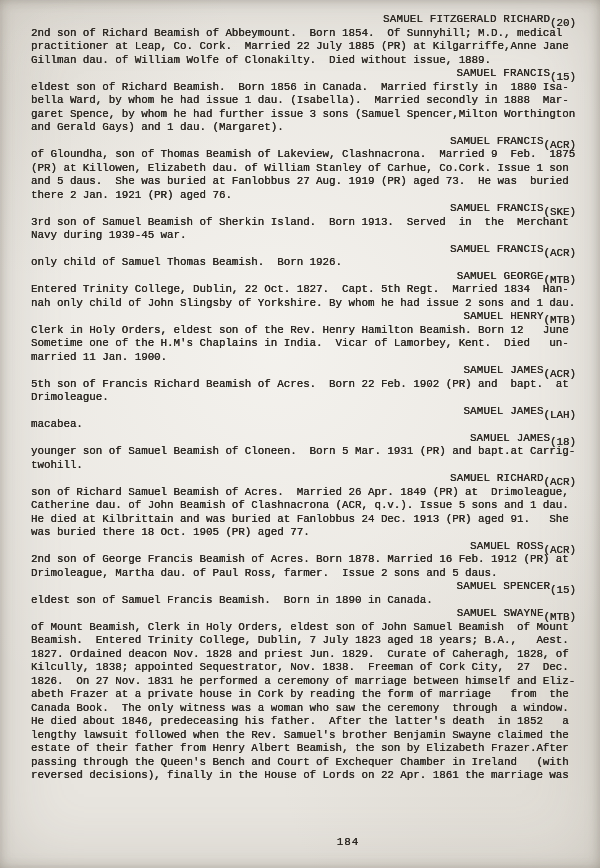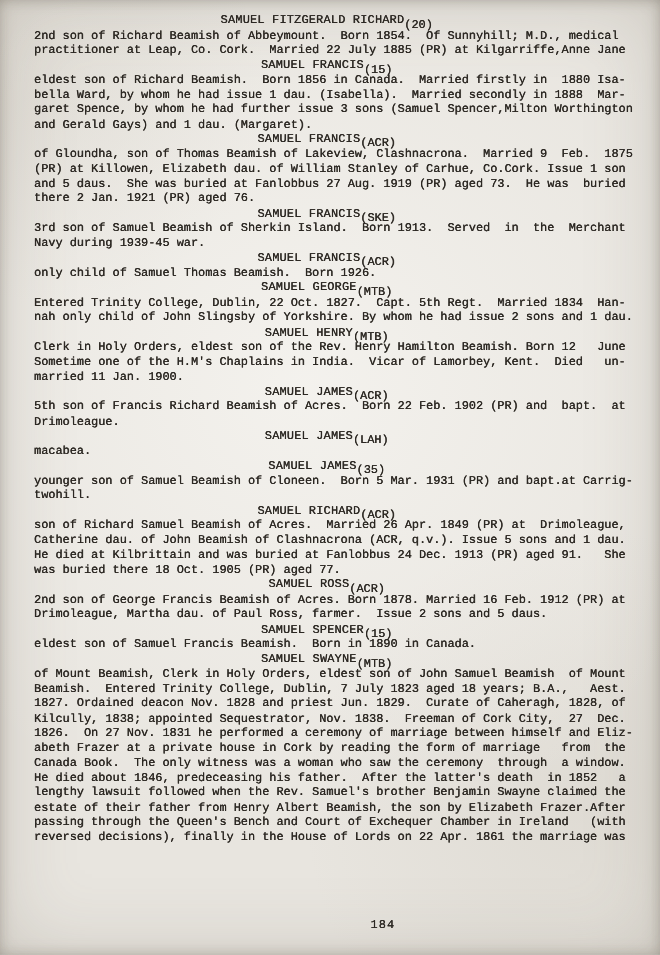--- a/index.html
+++ b/index.html
@@ -31,21 +31,21 @@
     text-shadow: 0 0 0.6px rgba(43,39,34,0.85), 0.3px 0 0 rgba(43,39,34,0.45);
   }
   .text-block {
     position: absolute;
     top: 13px;
     left: 18px;
     right: 24px;
   }
   .entry-header {
     display: flex;
-    justify-content: center;
+    justify-content: flex-end;
     align-items: baseline;
     height: 13.5px;
   }
   .entry-name {
     white-space: pre;
     letter-spacing: 0.2px;
   }
   .entry-code {
     white-space: pre;
     transform: translateY(4px);
@@ -71,20 +71,21 @@
 <div class="page">
   <main class="text-block">
   <section class="entry">
     <header class="entry-header">
       <span class="entry-name">SAMUEL FITZGERALD RICHARD</span>
       <span class="entry-code">(20)</span>
     </header>
     <div class="entry-body">
           <div class="line">2nd son of Richard Beamish of Abbeymount.  Born 1854.  Of Sunnyhill; M.D., medical</div>
           <div class="line">practitioner at Leap, Co. Cork.  Married 22 July 1885 (PR) at Kilgarriffe,Anne Jane</div>
+          <div class="line">Gillman dau. of William Wolfe of Clonakilty.  Died without issue, 1889.</div>
         </div>
   </section>
 
   <section class="entry">
     <header class="entry-header">
       <span class="entry-name">SAMUEL FRANCIS</span>
       <span class="entry-code">(15)</span>
     </header>
     <div class="entry-body">
           <div class="line">eldest son of Richard Beamish.  Born 1856 in Canada.  Married firstly in  1880 Isa-</div>
@@ -168,21 +169,21 @@
       <span class="entry-code">(LAH)</span>
     </header>
     <div class="entry-body">
           <div class="line">macabea.</div>
         </div>
   </section>
 
   <section class="entry">
     <header class="entry-header">
       <span class="entry-name">SAMUEL JAMES</span>
-      <span class="entry-code">(35)</span>
+      <span class="entry-code">(18)</span>
     </header>
     <div class="entry-body">
           <div class="line">younger son of Samuel Beamish of Cloneen.  Born 5 Mar. 1931 (PR) and bapt.at Carrig-</div>
           <div class="line">twohill.</div>
         </div>
   </section>
 
   <section class="entry">
     <header class="entry-header">
       <span class="entry-name">SAMUEL RICHARD</span>

